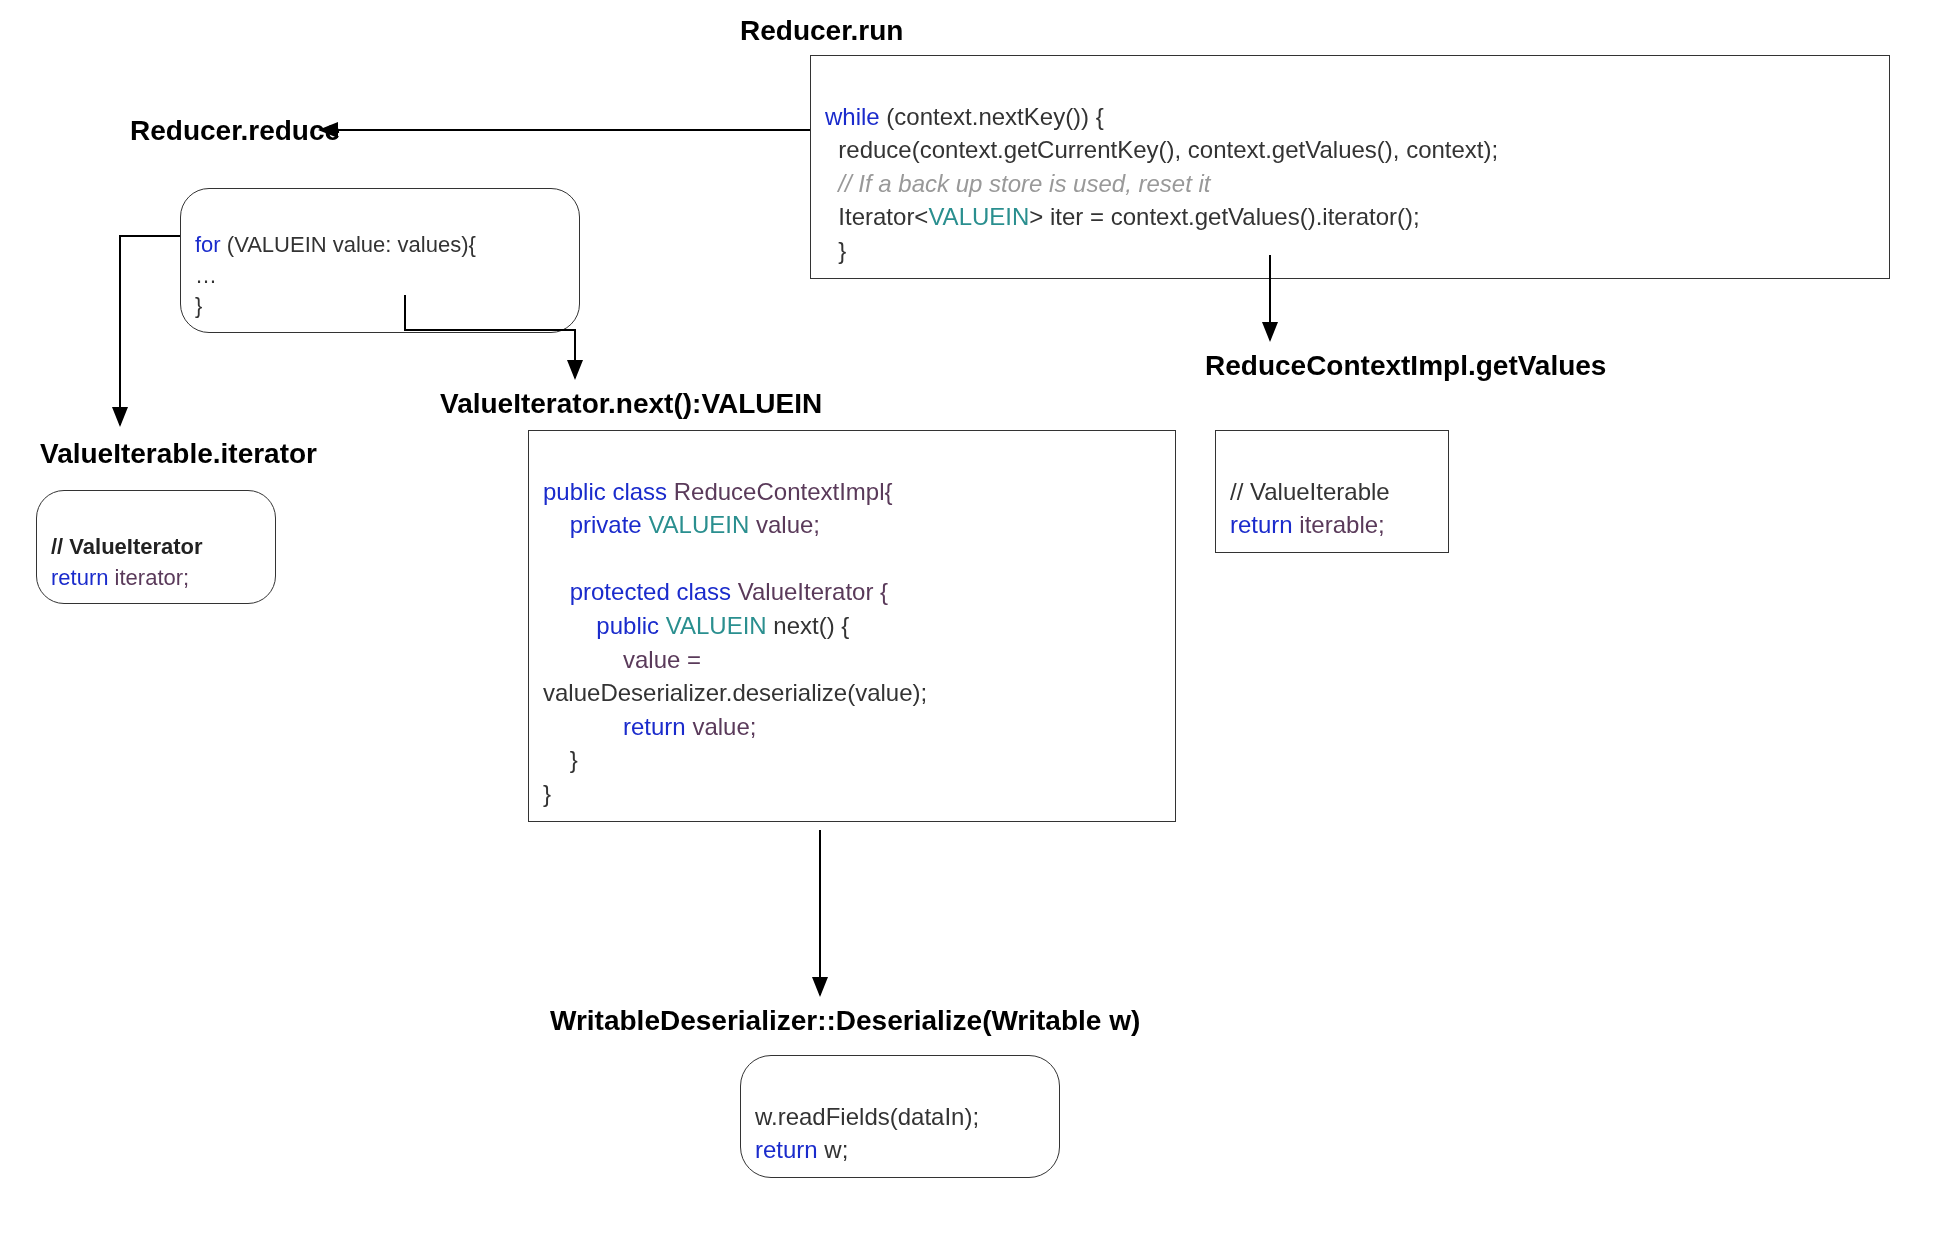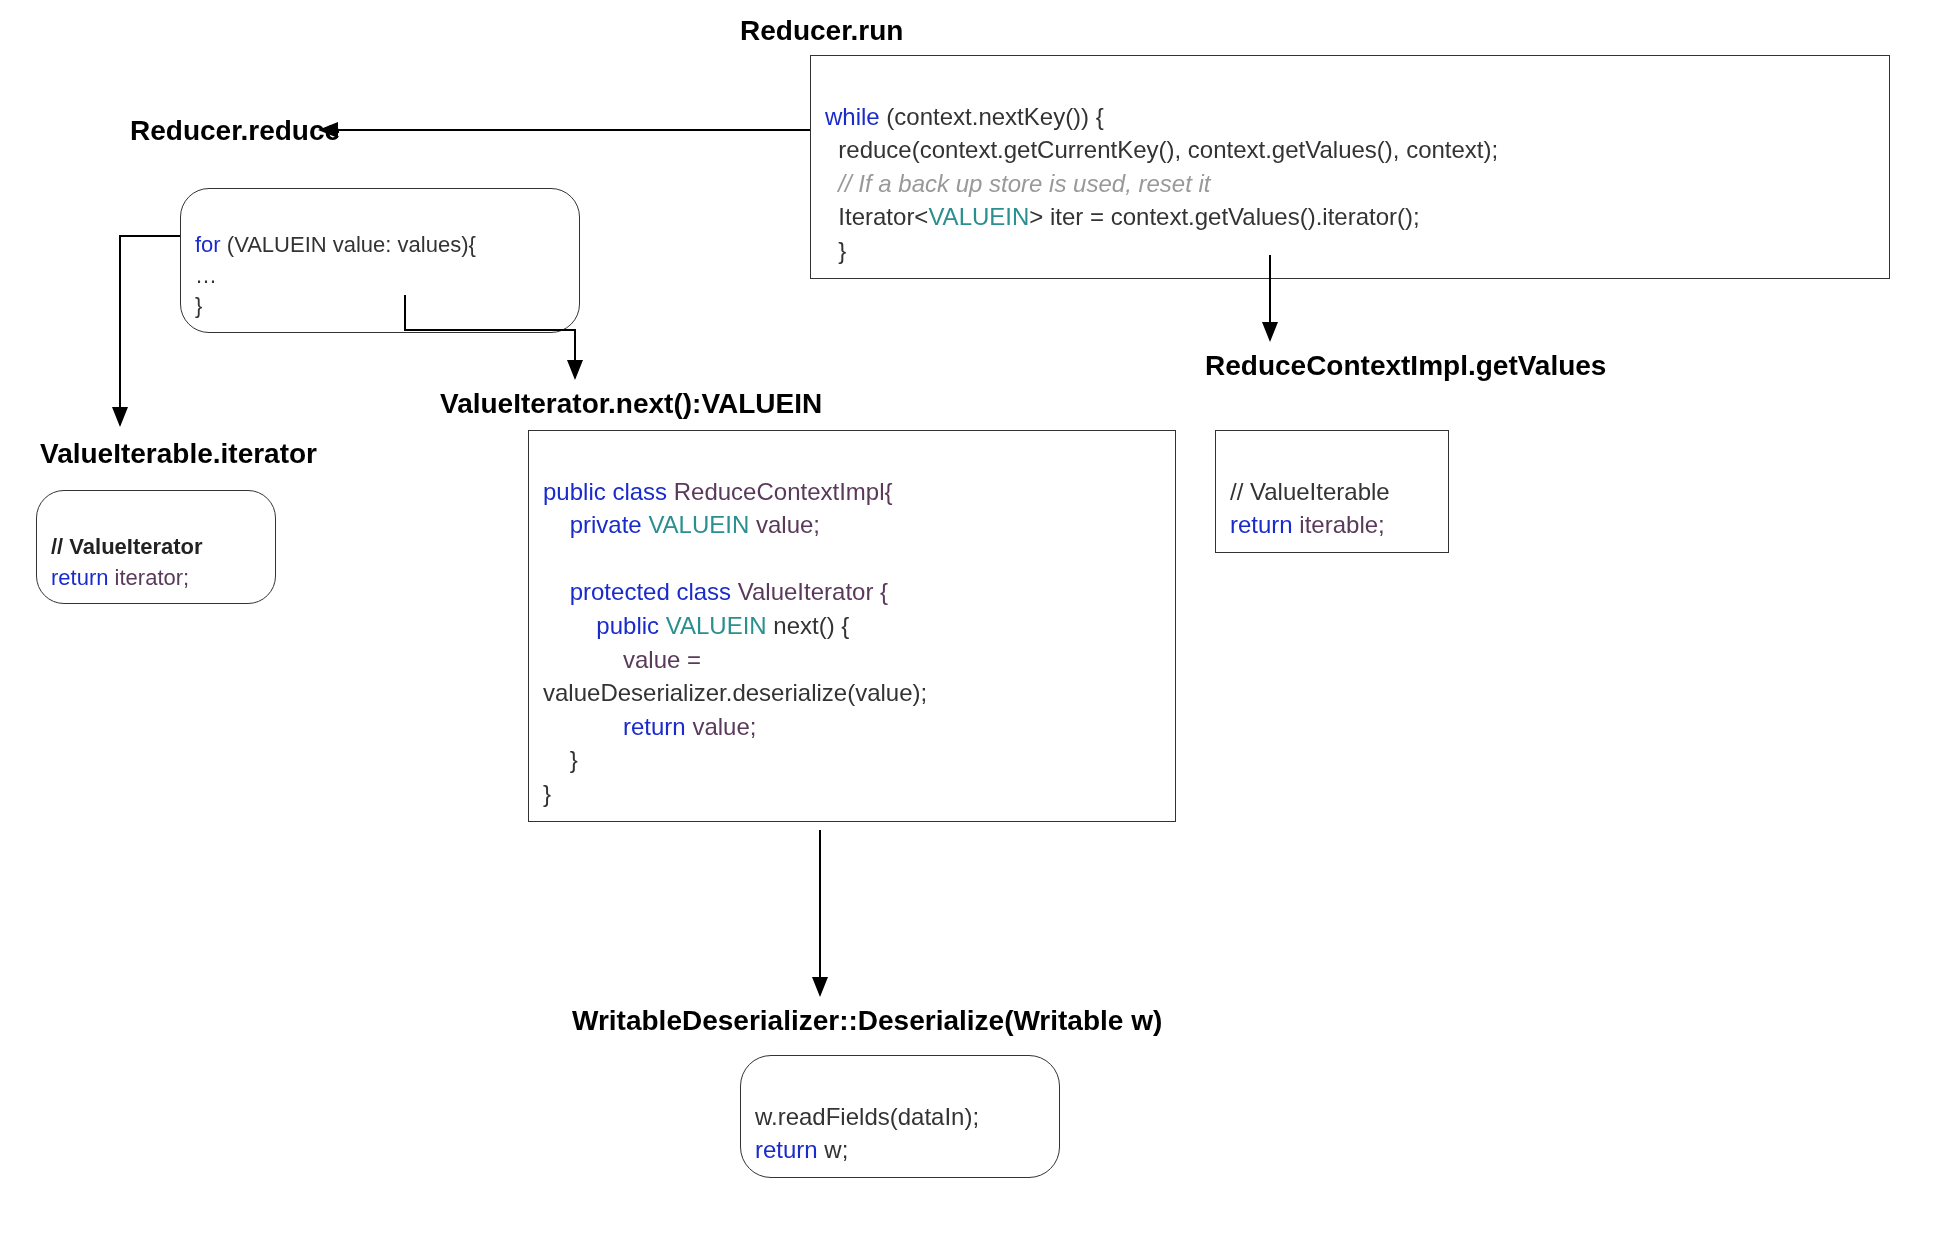--- a/index.html
+++ b/index.html
@@ -43,21 +43,21 @@
   }
 </style>
 </head>
 <body>
 
 <div class="title" style="left:740px; top:15px;">Reducer.run</div>
 <div class="title" style="left:130px; top:115px;">Reducer.reduce</div>
 <div class="title" style="left:40px; top:438px;">ValueIterable.iterator</div>
 <div class="title" style="left:440px; top:388px;">ValueIterator.next():VALUEIN</div>
 <div class="title" style="left:1205px; top:350px;">ReduceContextImpl.getValues</div>
-<div class="title" style="left:550px; top:1005px;margin-left:22px;">WritableDeserializer::Deserialize(Writable w)</div>
+<div class="title" style="left:550px; top:1005px;">WritableDeserializer::Deserialize(Writable w)</div>
 
 <div class="codebox" style="left:810px; top:55px; width:1080px;">
 <span class="kw">while</span><span> (context.nextKey()) {</span>
 <span>  reduce(context.getCurrentKey(), context.getValues(), context);</span>
 <span class="comment-it">  // If a back up store is used, reset it</span>
 <span>  Iterator&lt;</span><span class="type">VALUEIN</span><span>&gt; iter = context.getValues().iterator();</span>
 <span>  }</span>
 </div>
 
 <div class="codebox" style="left:180px; top:188px; width:400px; font-size:22px;border-radius:29px;">

